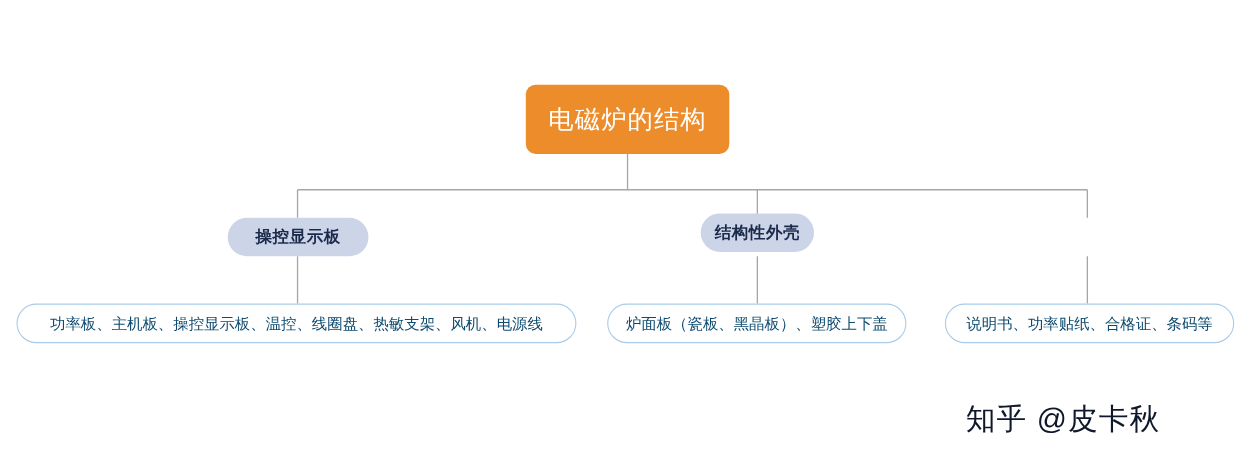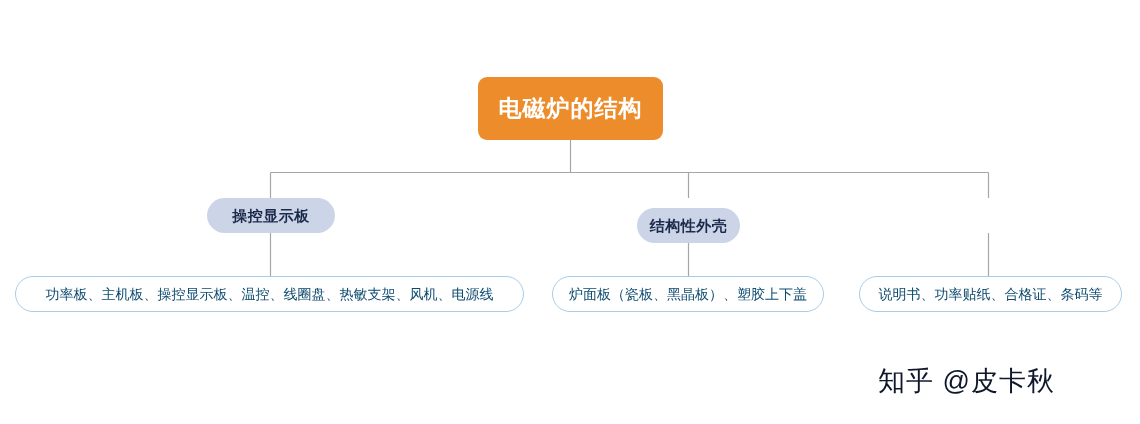--- a/index.html
+++ b/index.html
@@ -37,21 +37,21 @@
     background: #ed8c2b;
     border-radius: 9px;
     display: flex;
     align-items: center;
     justify-content: center;
     box-sizing: border-box;
   }
   .root-label {
     color: #ffffff;
     font-size: 23px;
-    font-weight: 700;
+    font-weight: 400;
     letter-spacing: 1px;
     line-height: 1;
     white-space: nowrap;
   }
 
   
   .branch-node {
     position: absolute;
     height: 35px;
     background: #ccd5e8;
@@ -63,21 +63,21 @@
   }
   .branch-label {
     color: #1b2a4a;
     font-size: 15px;
     font-weight: bold;
     letter-spacing: 0.5px;
     line-height: 1;
     white-space: nowrap;
   }
   #branch-0 { left: 207px; top: 198px; width: 128px; }
-  #branch-1 { left: 637px; top: 208px; width: 103px; }
+  #branch-1 { left: 637px; top: 194px; width: 103px; }
   #branch-2 { left: 959px; top: 198px; width: 59px;  }
 
   
   .leaf-node {
     position: absolute;
     height: 36px;
     background: #ffffff;
     border: 1px solid #a9cbe8;
     border-radius: 19px;
     display: flex;

